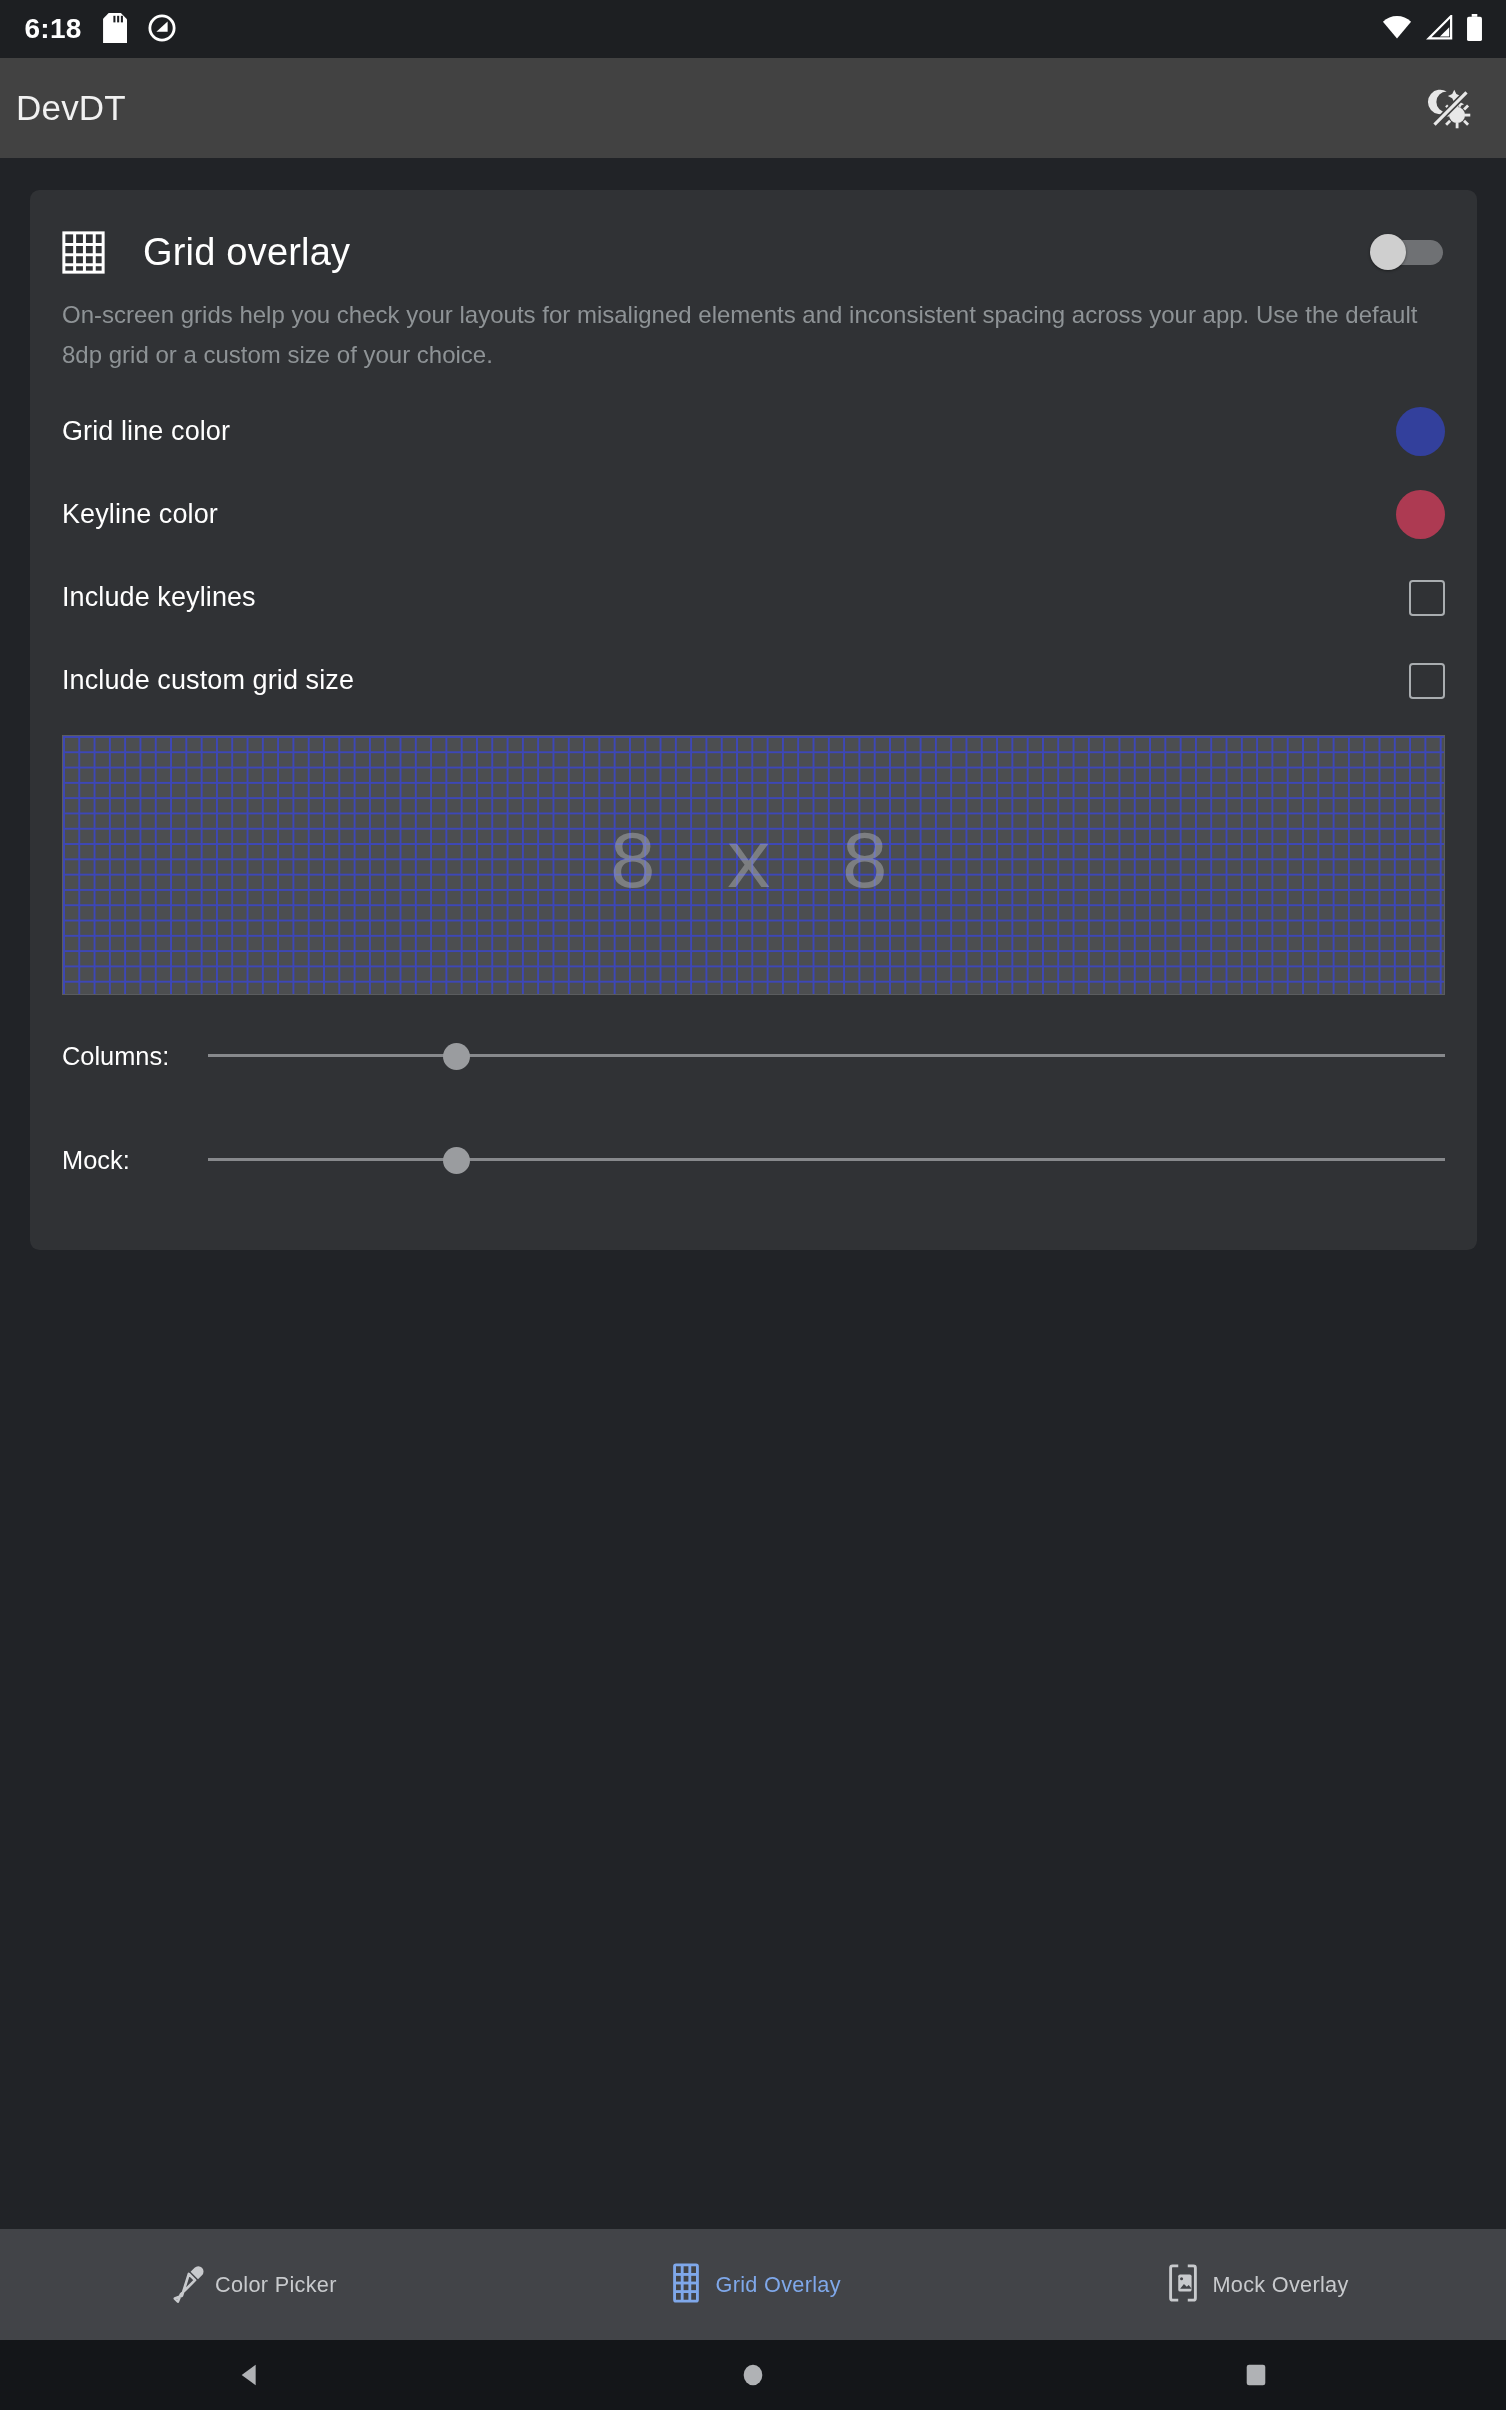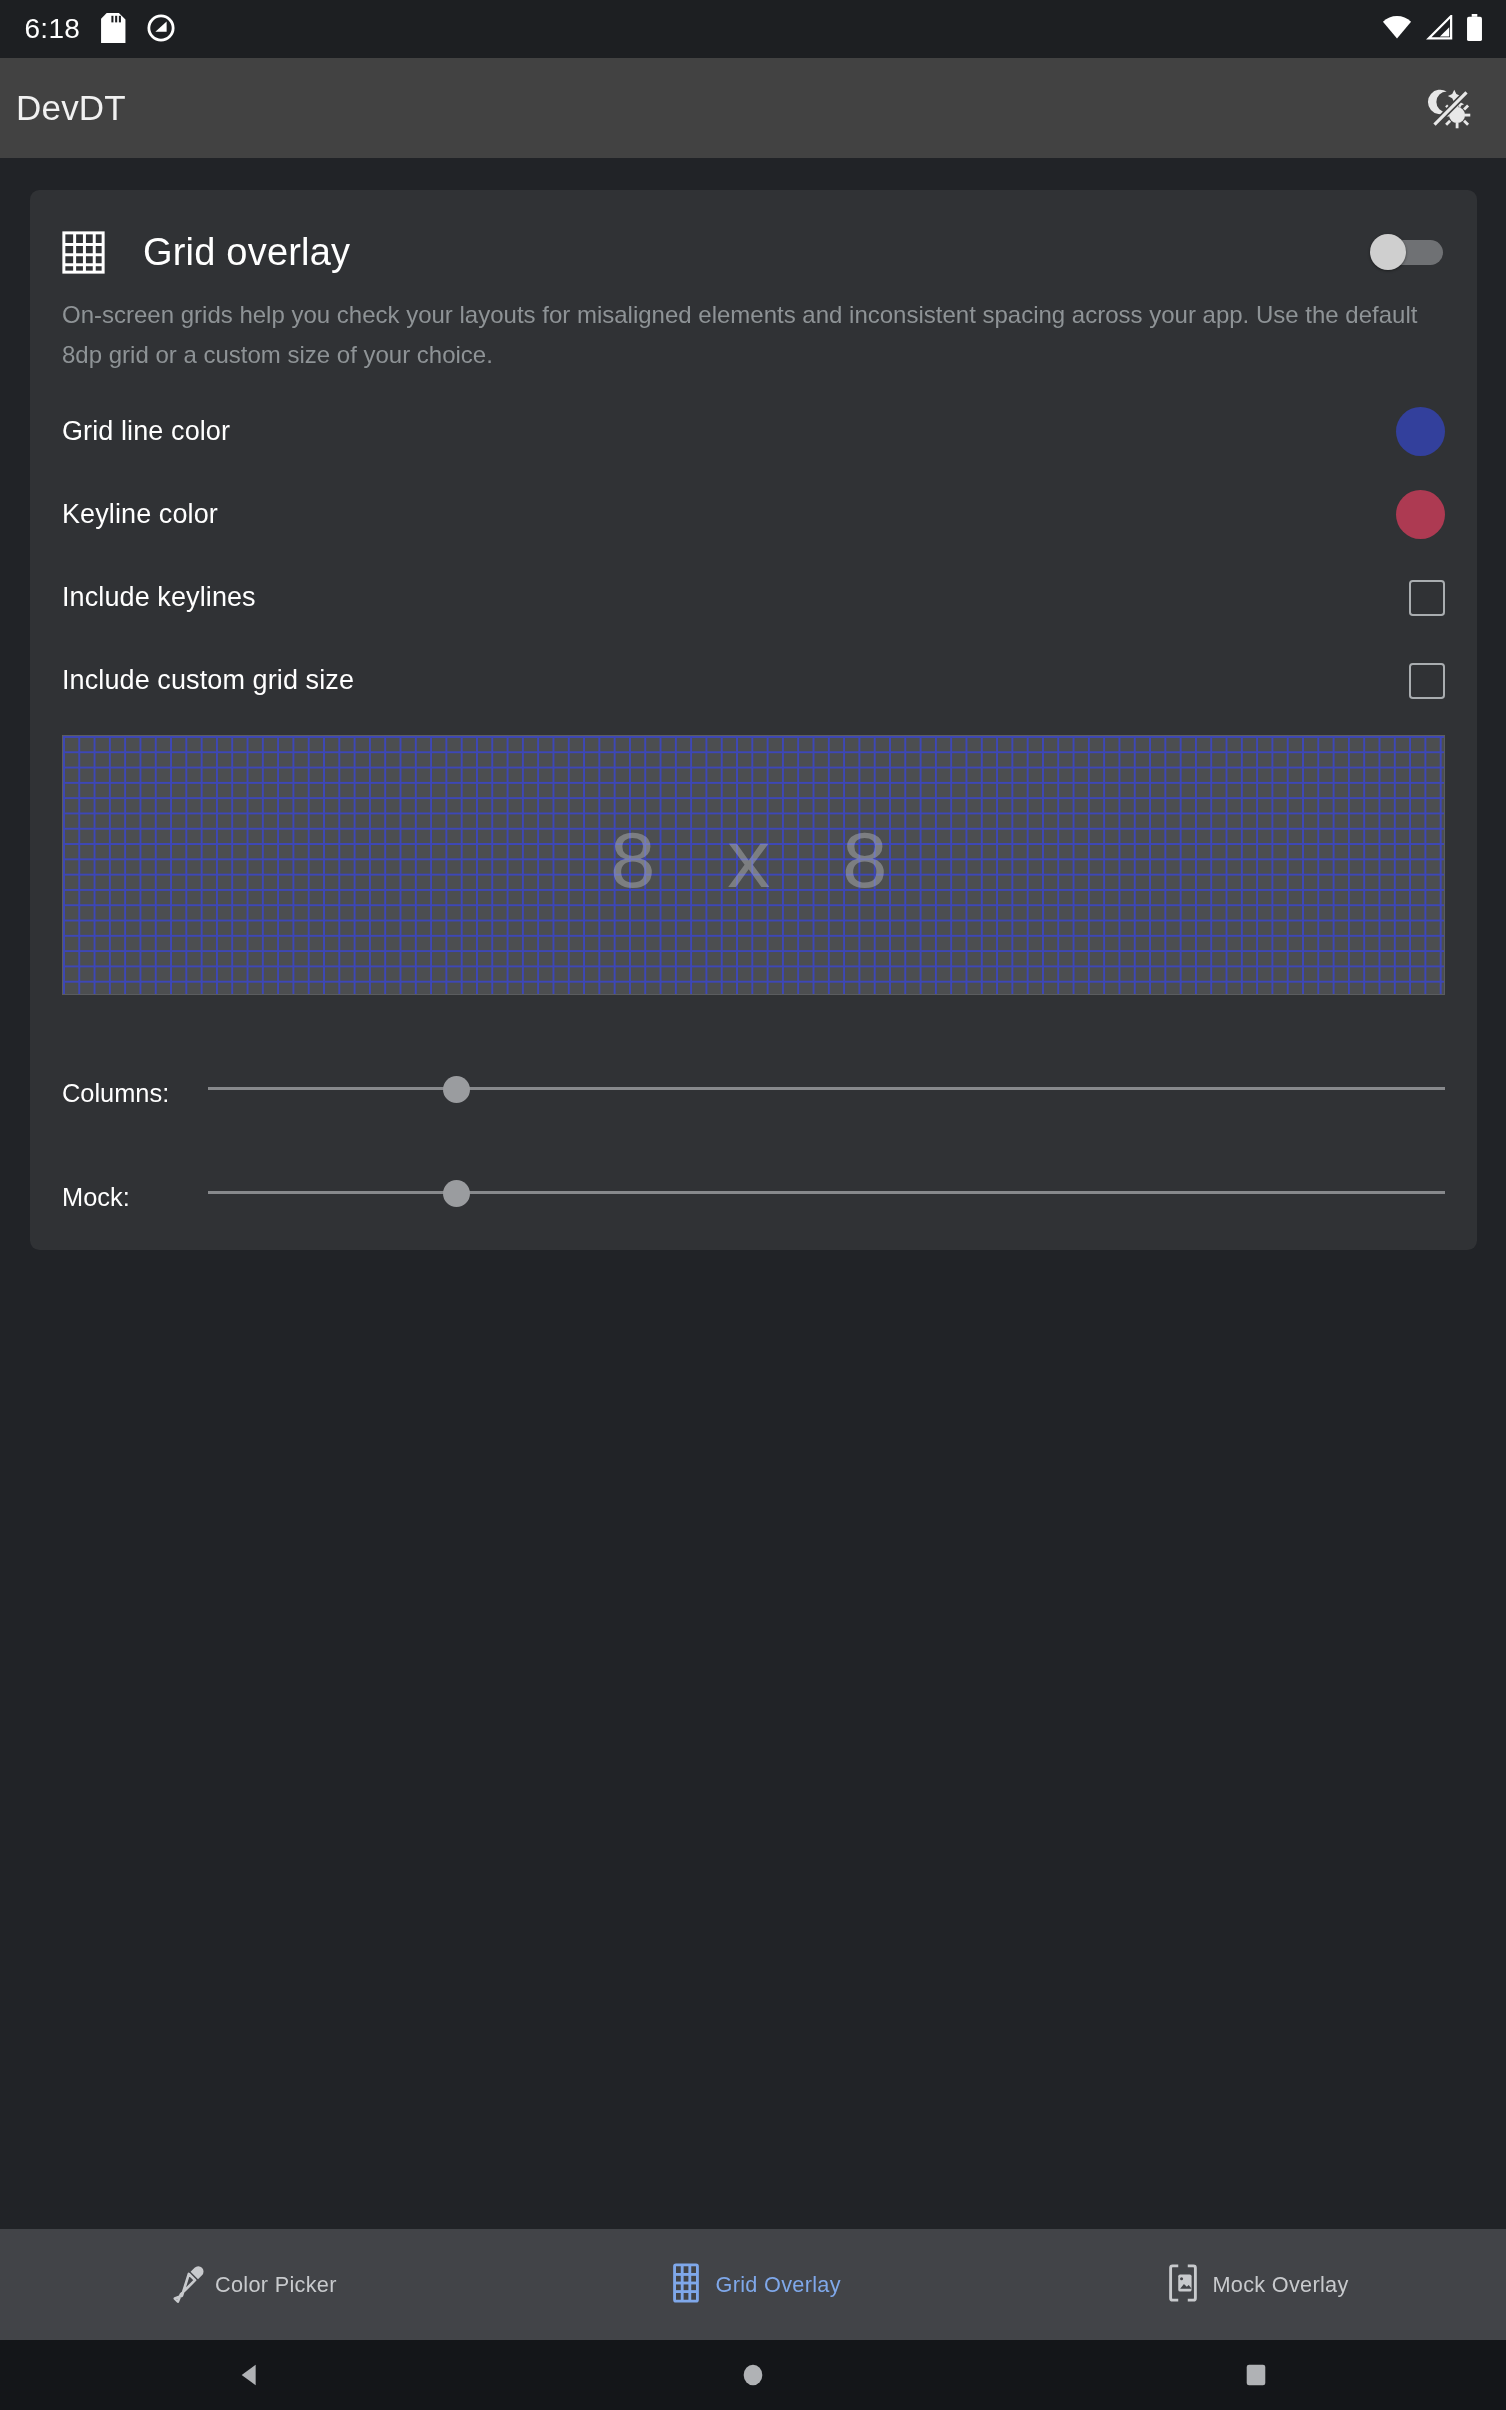--- a/index.html
+++ b/index.html
@@ -9,21 +9,21 @@
     font-family:"Liberation Sans", sans-serif;
     overflow:hidden;
   }
 
   
   .status-bar{
     height:58px; background:#1d1f22;
     display:flex; align-items:center; justify-content:space-between;
     padding:0 24.5px;
   }
-  .status-left{ display:flex; align-items:center; gap:21px; }
+  .status-left{ display:flex; align-items:center; gap:21px;font-weight:bold; }
   .status-time{ color:#fff; font-size:28px; letter-spacing:0.3px; }
   .status-right{ display:flex; align-items:center; gap:13px; }
 
   
   .toolbar{
     height:100px; background:#424242;
     display:flex; align-items:center; justify-content:space-between;
     padding:0 16px;
   }
   .toolbar-title{ color:#f1f1f1; font-size:35px; letter-spacing:0.2px; }
@@ -83,21 +83,21 @@
       linear-gradient(to bottom, #3a46d4 1.5px, transparent 1.5px);
     background-size:15.3px 15.3px;
     opacity:.78;
   }
   .grid-preview .gp-label{
     position:absolute; inset:0; display:flex; align-items:center; justify-content:center;
     color:rgba(190,192,196,.42); font-size:81px; letter-spacing:9.4px;font-family:Liberation Mono, monospace;
   }
 
   
-  .slider-row{ display:flex; align-items:flex-end; min-height:104px; }
+  .slider-row{ display:flex; align-items:center; min-height:104px; }
   .slider-label{ color:#ffffff; font-size:25.4px; width:146px; flex:0 0 146px; }
   .slider{ position:relative; flex:1; height:38px; }
   .slider .s-track{
     position:absolute; left:0; right:0; top:17px; height:2.8px; background:#87898c;
   }
   .slider .s-thumb{
     position:absolute; top:5.6px; width:27px; height:27px; border-radius:50%;
     background:#9a9c9f;
   }
 

